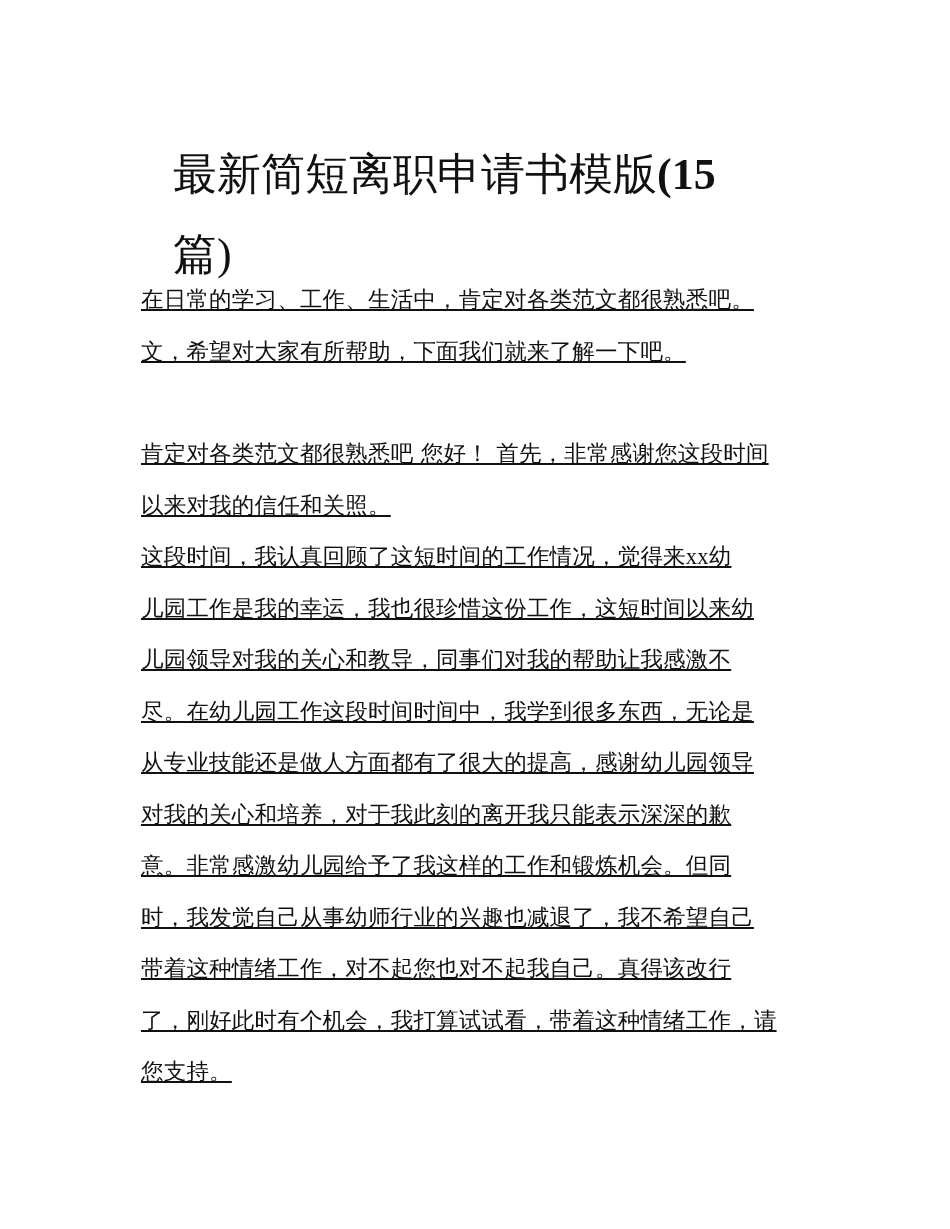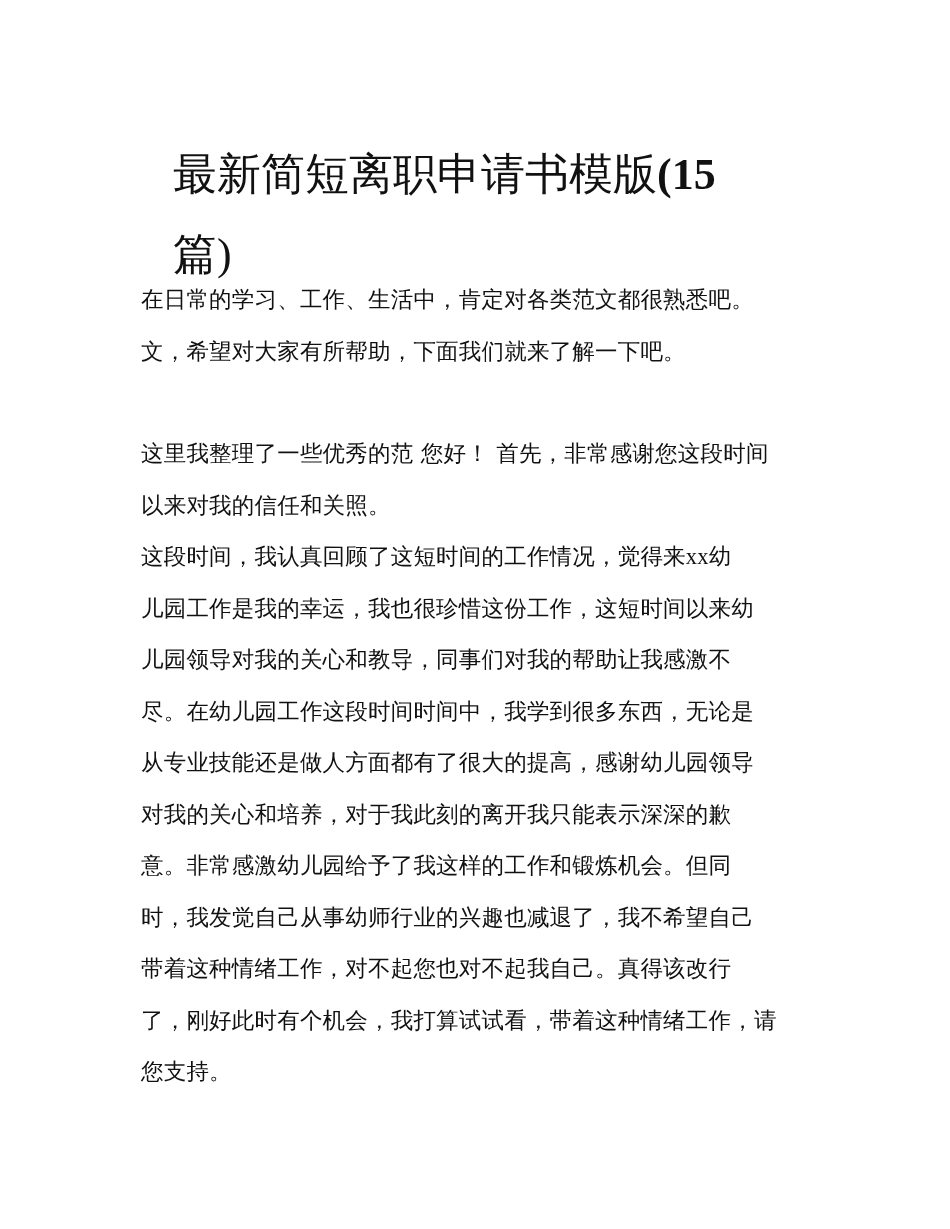--- a/index.html
+++ b/index.html
@@ -37,20 +37,21 @@
       font-weight: bold;
     }
     .title-line {
       display: block;
       height: 80px;
     }
     .body-block {
       position: absolute;
       left: 0;
       width: 700px;
+      text-decoration: underline;
     }
     .line {
       display: block;
       font-size: 22.5px;
       height: 51.5px;
       line-height: 51.5px;
       white-space: nowrap;
       letter-spacing: 0.2px;
     }
     .latin {
@@ -66,21 +67,21 @@
     <span class="title-line"><span>最新简短离职申请书模版</span><span class="num">(15</span></span>
     <span class="title-line"><span>篇</span><span class="latin">)</span></span>
   </h1>
 
   <div class="body-block" style="top:274px;">
     <span class="line">在日常的学习、工作、生活中，肯定对各类范文都很熟悉吧。</span>
     <span class="line">文，希望对大家有所帮助，下面我们就来了解一下吧。</span>
   </div>
 
   <div class="body-block" style="top:428px;">
-    <span class="line">这里我整理了一些优秀的范 您好！ 首先，非常感谢您这段时间</span>
+    <span class="line">肯定对各类范文都很熟悉吧 您好！ 首先，非常感谢您这段时间</span>
     <span class="line">以来对我的信任和关照。</span>
   </div>
 
   <div class="body-block" style="top:531px;">
     <span class="line"><span>这段时间，我认真回顾了这短时间的工作情况，觉得来</span><span class="latin">xx</span><span>幼</span></span>
     <span class="line">儿园工作是我的幸运，我也很珍惜这份工作，这短时间以来幼</span>
     <span class="line">儿园领导对我的关心和教导，同事们对我的帮助让我感激不</span>
     <span class="line">尽。在幼儿园工作这段时间时间中，我学到很多东西，无论是</span>
     <span class="line">从专业技能还是做人方面都有了很大的提高，感谢幼儿园领导</span>
     <span class="line">对我的关心和培养，对于我此刻的离开我只能表示深深的歉</span>

